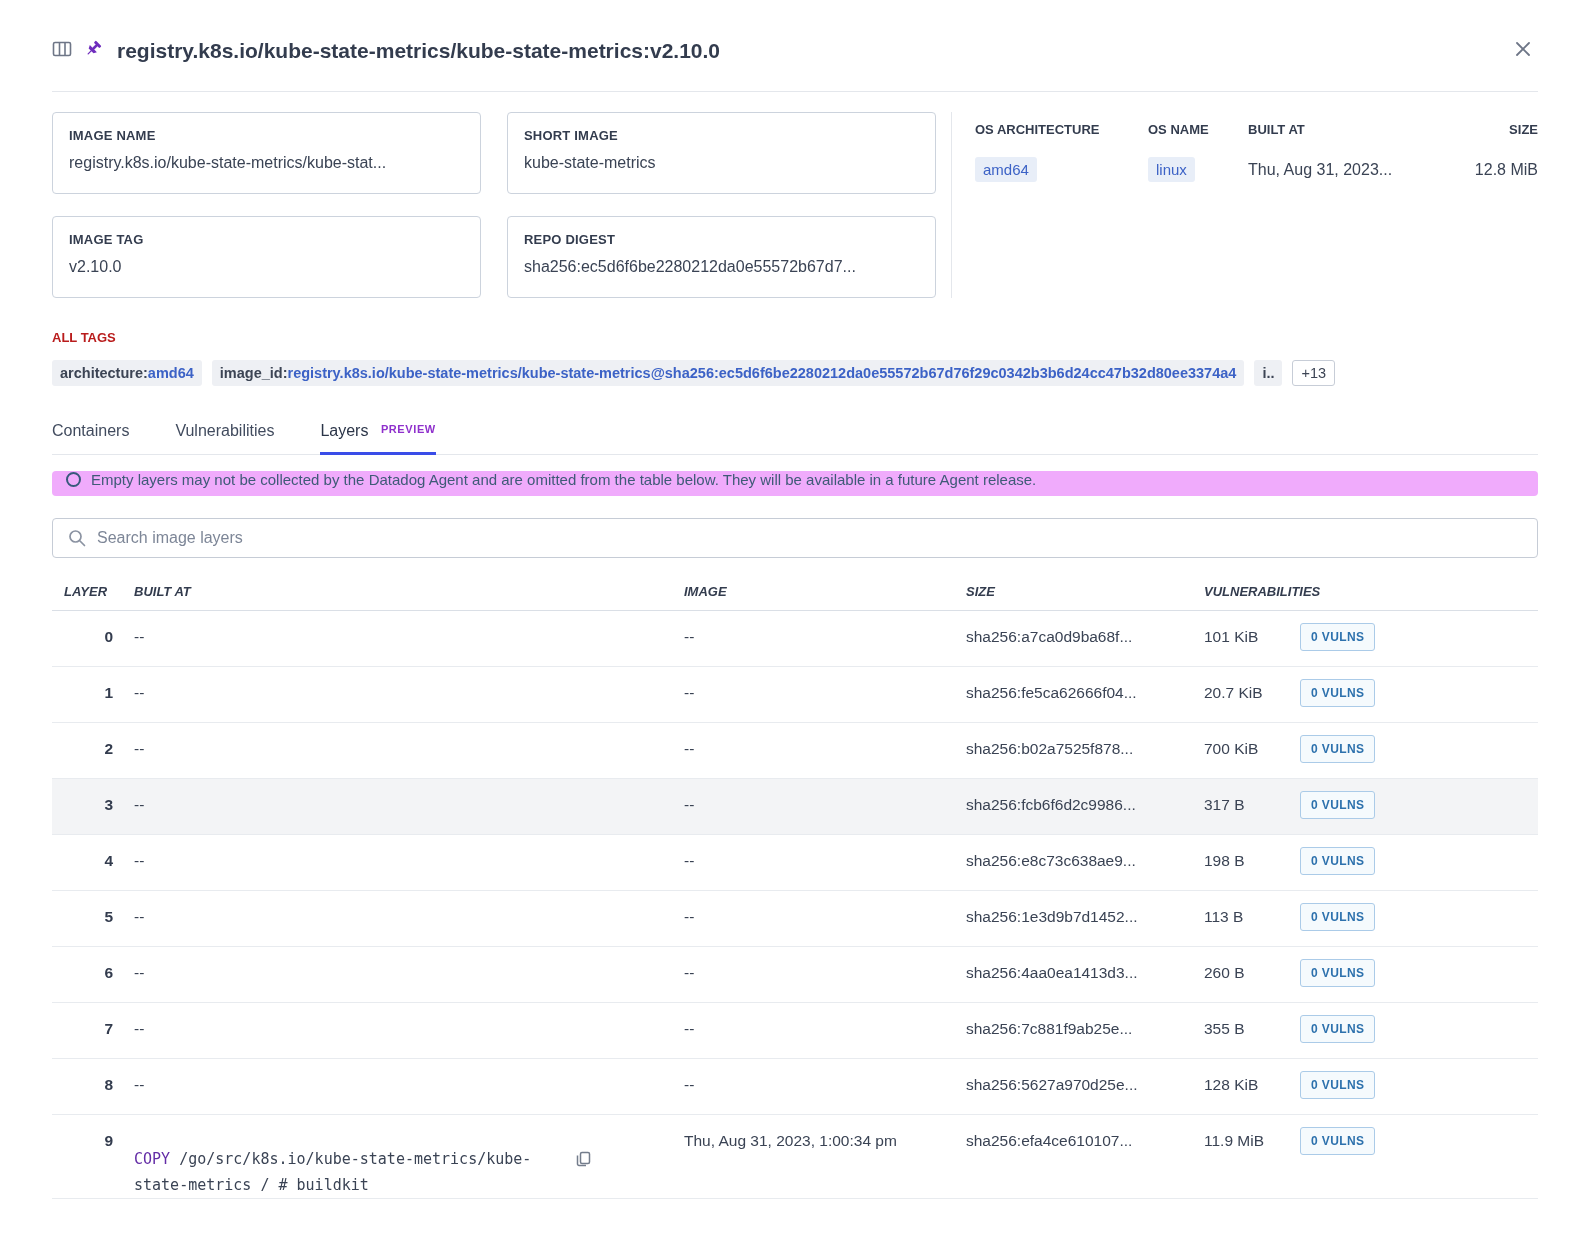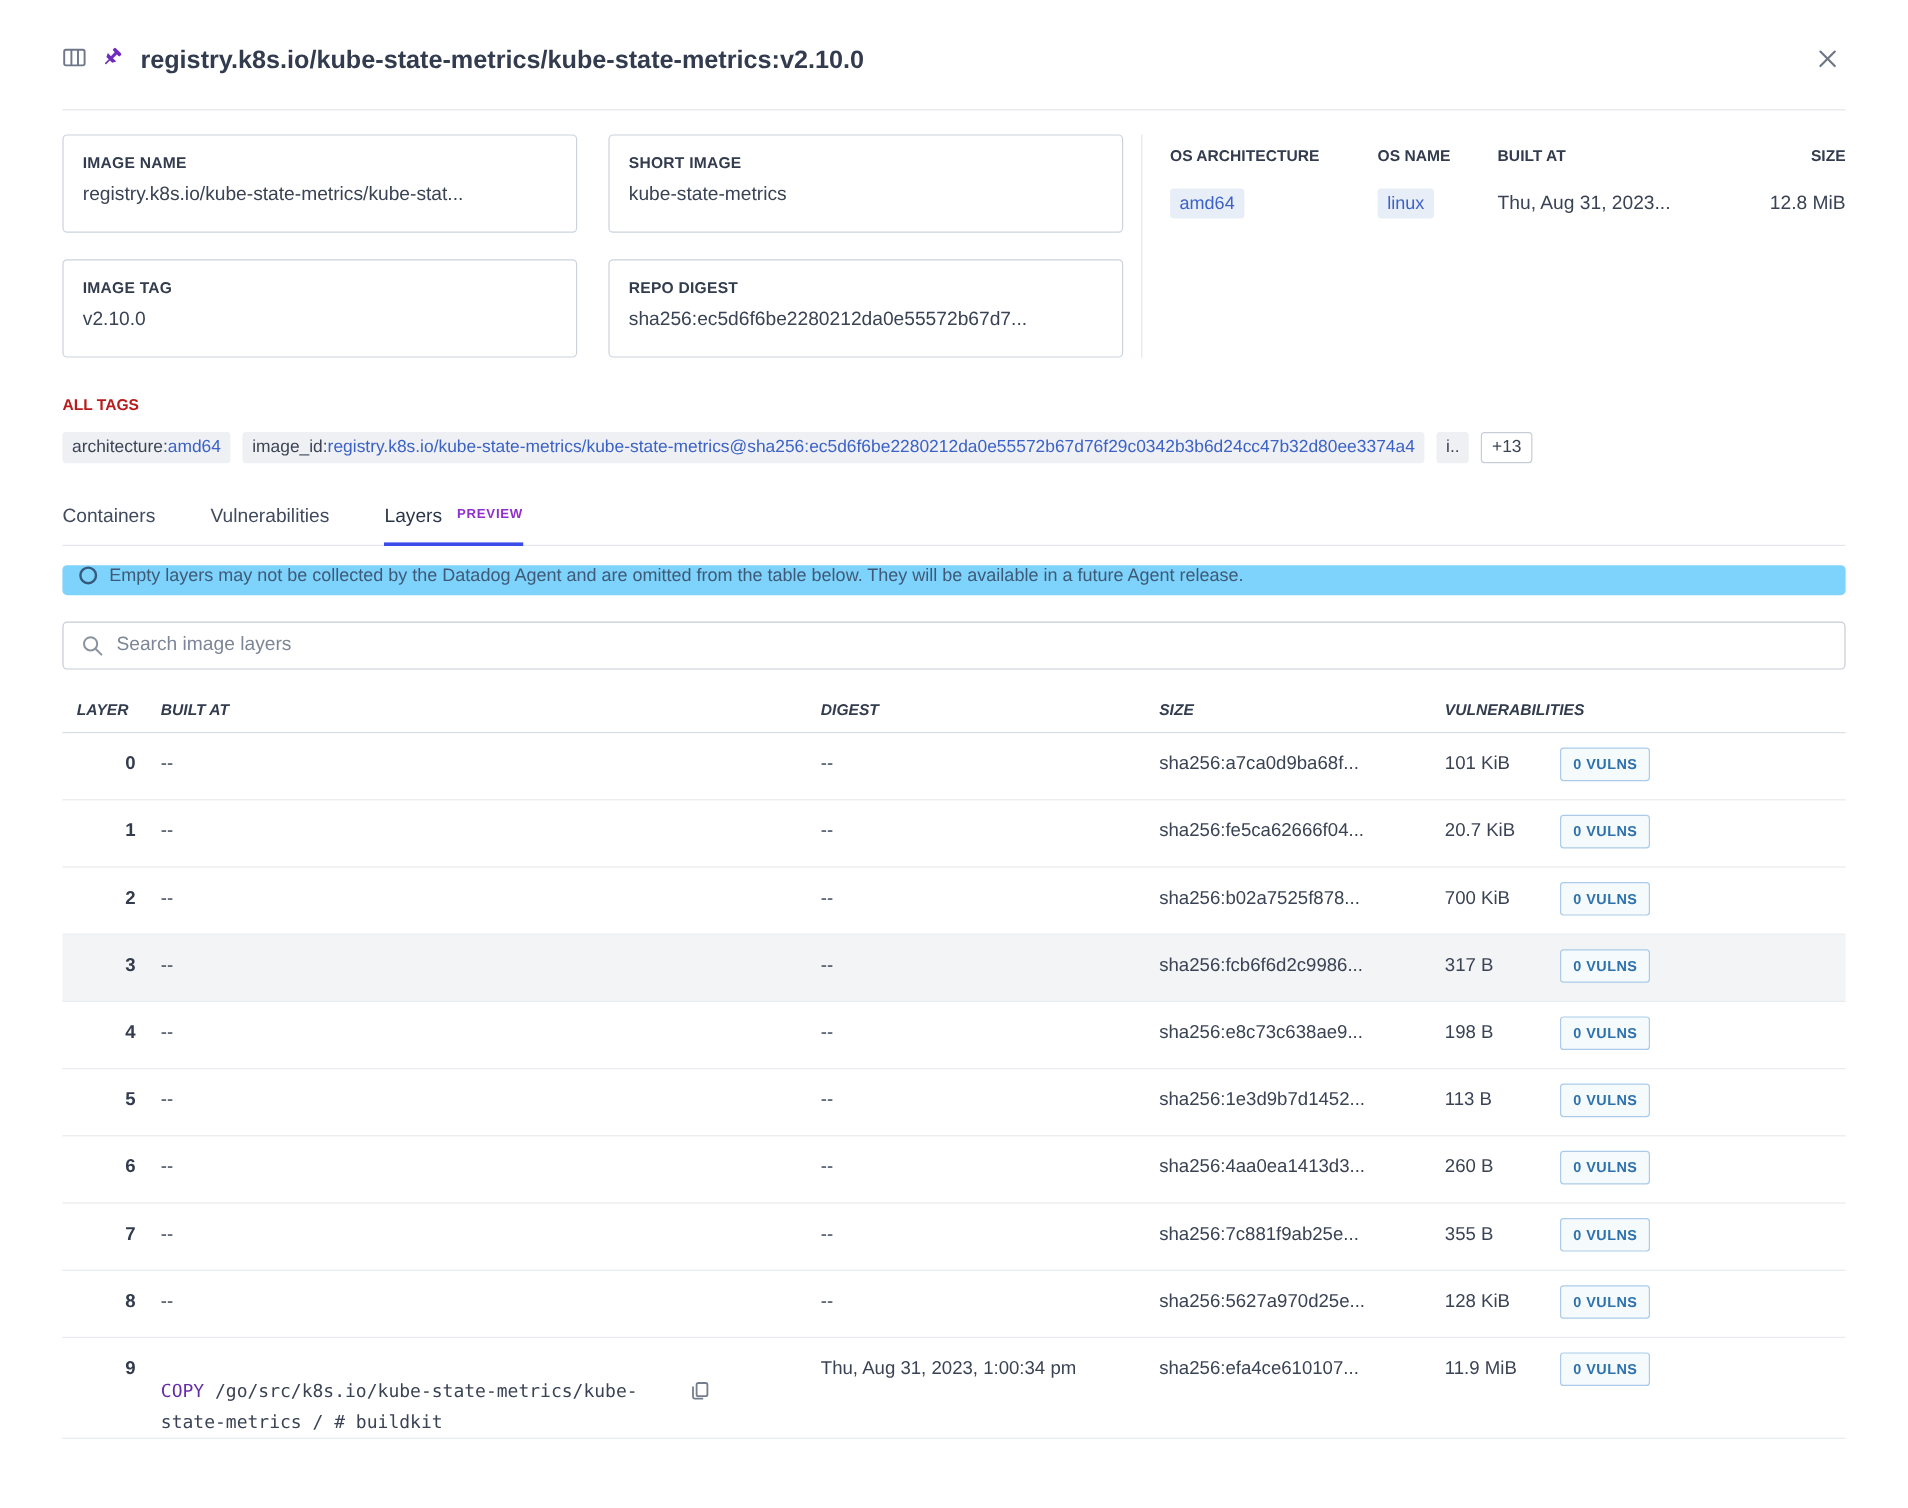--- a/index.html
+++ b/index.html
@@ -28,33 +28,33 @@
   .os-h { font-size: 13px; font-weight: 700; color: #333c4e; }
   .right { text-align: right; }
   .os-vals { margin-top: 20px; }
   .os-v { font-size: 16px; color: #3a4354; }
   .pill-link { display: inline-block; background: #e8eef8; color: #3c62c6; padding: 4px 8px; border-radius: 3px; font-size: 15px; cursor: pointer; }
 
   
   .all-tags { margin-top: 32px; }
   .section-lbl { font-size: 13px; font-weight: 700; color: #b91c1c; }
   .tags-row { margin-top: 15px; display: flex; gap: 10px; align-items: center; }
-  .tag-pill { background: #eef0f4; border-radius: 3px; padding: 5px 8px; font-size: 14.5px; white-space: nowrap; cursor: pointer; }
+  .tag-pill { background: #eef0f4; border-radius: 3px; padding: 5px 8px; font-size: 14.5px; white-space: nowrap; cursor: pointer; font-weight: bold; }
   .tag-key { color: #3c4454; }
   .tag-val { color: #3c62c6; }
   .more-pill { border: 1px solid #c7cdd7; background: #fff; border-radius: 3px; padding: 4px 8px; font-size: 14.5px; color: #3c4454; cursor: pointer; }
 
   
   .tabs { margin-top: 36px; display: flex; gap: 46px; border-bottom: 1px solid #e4e7ec; }
   .tab { font-size: 16px; color: #414b5e; padding-bottom: 14px; cursor: pointer; }
   .tab.active { color: #2b3548; font-weight: 500; border-bottom: 3px solid #3a4de8; margin-bottom: -1px; padding-bottom: 11px; }
   .preview { font-size: 11px; font-weight: 700; color: #8f30cc; letter-spacing: .6px; margin-left: 8px; position: relative; top: -3px; }
 
   
-  .banner { margin-top: 16px; background: #7dd3fc; border-radius: 4px; height: 25px; overflow: hidden; }
+  .banner { margin-top: 16px; background: #f0abfc; border-radius: 4px; height: 25px; overflow: hidden; }
   .banner-inner { display: flex; gap: 10px; align-items: center; padding: 0 14px; transform: translateY(-10px); height: 36px; color: #3f5a77; font-size: 15px; }
   .banner-dot { width: 15px; height: 15px; border-radius: 50%; border: 2px solid #37597c; flex: 0 0 auto; }
 
   
   .search { margin-top: 22px; position: relative; }
   .search input { width: 100%; height: 40px; border: 1px solid #c6ccd6; border-radius: 4px; padding: 0 14px 0 44px; font-size: 16px; color: #3a4354; font-family: "Liberation Sans", sans-serif; outline: none; }
   .search input::placeholder { color: #7d8697; }
   .search-icon { position: absolute; left: 15px; top: 10px; }
 
   
@@ -178,21 +178,21 @@
         <line x1="13" y1="13" x2="17.5" y2="17.5"></line>
       </svg>
     </span>
     <input type="text" placeholder="Search image layers" style="">
   </div>
 
   <div class="table">
     <div class="thead">
       <div class="hc">LAYER</div>
       <div class="hc">BUILT AT</div>
-      <div class="hc">DIGEST</div>
+      <div class="hc">IMAGE</div>
       <div class="hc">SIZE</div>
       <div class="hc">VULNERABILITIES</div>
     </div>
     <div>
         <div class="trow">
     <div class="td col-layer">0</div>
     <div class="td col-created">
       <span class="cb-plain td">--</span>
       
     </div>

